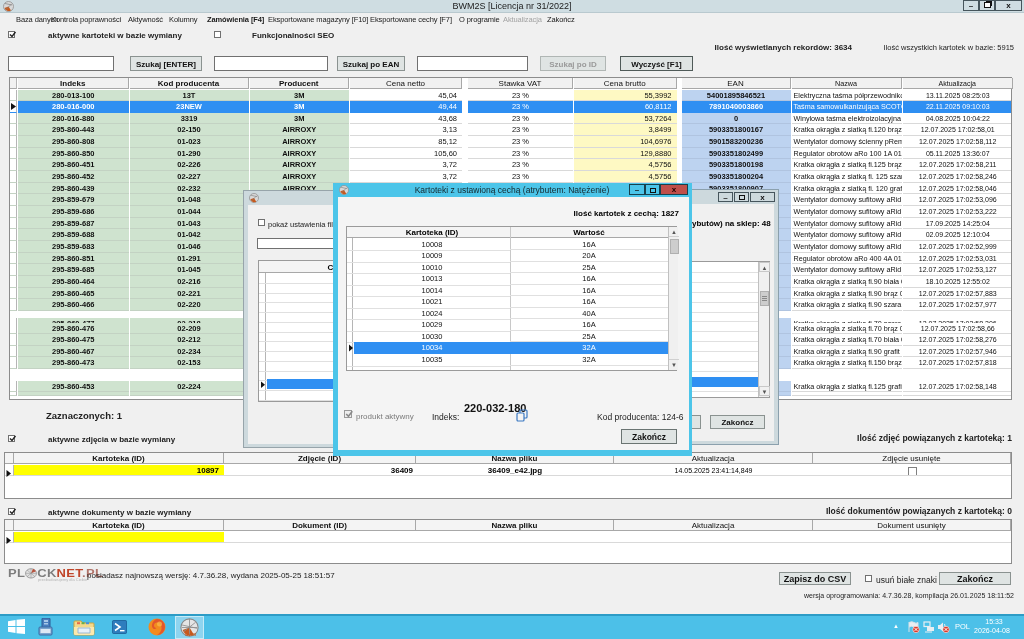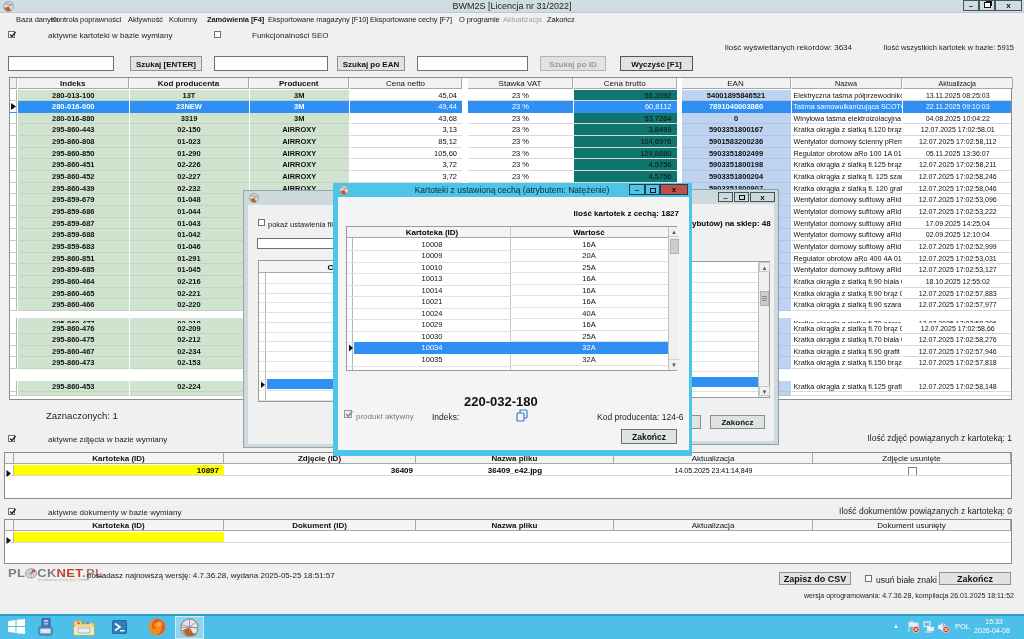--- a/index.html
+++ b/index.html
@@ -8,36 +8,36 @@
 .b{font-weight:bold;}
 #app{position:absolute;left:0;top:0;width:1024px;height:639px;background:#f0f0f0;}
 
 #titlebar{left:0;top:0;width:1024px;height:13px;background:#cfdde2;border-bottom:1px solid #b9c9cf;}
 #titletext{left:0;top:1px;width:1024px;text-align:center;font-size:9px;color:#1c1c1c;}
 .tbtn{top:0px;height:11px;border:1px solid #46555c;background:#cfdde2;color:#111;text-align:center;font-size:8px;line-height:10px;font-weight:bold;}
 
 .mi{top:15px;font-size:7.5px;color:#1a1a1a;letter-spacing:-0.1px;}
 
 .cb{width:7px;height:7px;border:1px solid #707070;background:#fff;}
-.ck{font-size:8px;line-height:7px;color:#222;font-weight:normal;padding-left:28px;}
+.ck{font-size:8px;line-height:7px;color:#222;font-weight:bold;padding-left:28px;}
 
 .inp{height:15px;background:#fff;border:1px solid #707070;}
 .btn{background:#dfe4e3;border:1px solid #8a9290;font-size:8px;font-weight:bold;color:#111;text-align:center;}
 
 #mtab{left:9px;top:77px;width:1003px;height:323px;border:1px solid #8c8c8c;background:#fff;}
 .hcell{top:0px;height:11px;border-right:1px solid #a8a8a8;border-bottom:1px solid #a8a8a8;background:#f1f1f1 !important;text-align:center;font-size:8px;line-height:12px;color:#111;}
 .row{left:0;width:1001px;height:11.65px;}
 .cell{top:0;height:11.65px;font-size:7.5px;line-height:11.65px;color:#101010;overflow:hidden;white-space:nowrap;}
 .c0{left:0px;width:7px;background:#fff;border-right:1px solid #b5b5b5;}
 .c1{left:8px;width:110.5px;background:#cfe3cf;text-align:center;font-weight:bold;}
 .c2{left:119.5px;width:119px;background:#cfe3cf;text-align:center;font-weight:bold;}
 .c3{left:239.5px;width:99.5px;background:#cfe3cf;text-align:center;font-weight:bold;}
 .c4{left:340px;width:112px;background:#fff;text-align:right;padding-right:5px;}
 .c5{left:458px;width:105px;background:#fff;text-align:center;}
-.c6{left:564px;width:102.5px;background:#0f766e;text-align:right;padding-right:5px;}
+.c6{left:564px;width:102.5px;background:#fef9c3;text-align:right;padding-right:5px;}
 .c7{left:671.5px;width:109px;background:#bdd3f0;text-align:center;font-weight:bold;}
 .c8{left:781.5px;width:110px;background:#fff;text-align:left;padding-left:2px;font-size:7.2px;}
 .c9{left:892.5px;width:110.5px;background:#fff;text-align:center;font-size:7px;}
 .row .cell{border-bottom:1px solid #c3d2c3;}
 .row .c4,.row .c5,.row .c6{border-bottom:1px solid #d9d9d9;}
 .row .c8,.row .c9{border-bottom:1px solid #d9d9d9;}
 .row .c7{border-bottom:1px solid #b0c4e0;}
 .sel .cell{background:#2f8ff2 !important;color:#fff !important;border-bottom:1px solid #2f8ff2 !important;}
 .sel .c0{background:#fff !important;}
 
@@ -631,21 +631,21 @@
             <div class="abs" style="left:0.5px;top:12px;width:9px;height:15px;background:#cdcdcd;border:1px solid #b0b0b0;"></div>
             <div class="abs sbarrow" style="left:0;top:132px;width:10px;height:10px;border-top:1px solid #d0d0d0;">▼</div>
           </div>
         </div>
         <div class="abs" style="left:6px;top:213px;width:8px;height:8px;border:1px solid #9a9a9a;background:#eee;"></div>
         <svg class="abs" style="left:6px;top:212px" width="10" height="10" viewBox="0 0 9 9">
           <path d="M2 4.5 L4 6.5 L7.5 2" stroke="#8a8a8a" stroke-width="1.4" fill="none"></path>
         </svg>
         <div class="abs" style="left:18px;top:215px;font-size:8px;color:#7a7a7a;">produkt aktywny</div>
         <div class="abs" style="left:94px;top:215px;font-size:8.5px;color:#222;">Indeks:</div>
-        <div class="abs b" style="left:126px;top:197px;font-size:13px;color:#111;">220-032-180</div>
+        <div class="abs b" style="left:126px;top:205px;font-size:11px;color:#111;">220-032-180</div>
         <svg class="abs" style="left:178px;top:212px" width="12" height="13" viewBox="0 0 12 13">
           <rect x="4" y="1" width="7" height="8" rx="1" fill="none" stroke="#3a78c2" stroke-width="1.2"></rect>
           <rect x="1" y="4" width="7" height="8" rx="1" fill="#f4f4f4" stroke="#3a78c2" stroke-width="1.2"></rect>
         </svg>
         <div class="abs" style="left:259px;top:215px;font-size:8.5px;color:#222;">Kod producenta: 124-6</div>
         <div class="abs btn" style="left:283px;top:232px;width:56px;height:15px;line-height:15px;font-size:8.5px;border:1px solid #6a7472;">Zakończ</div>
       </div>
     </div>
 
 <div class="abs" id="taskbar"></div>

